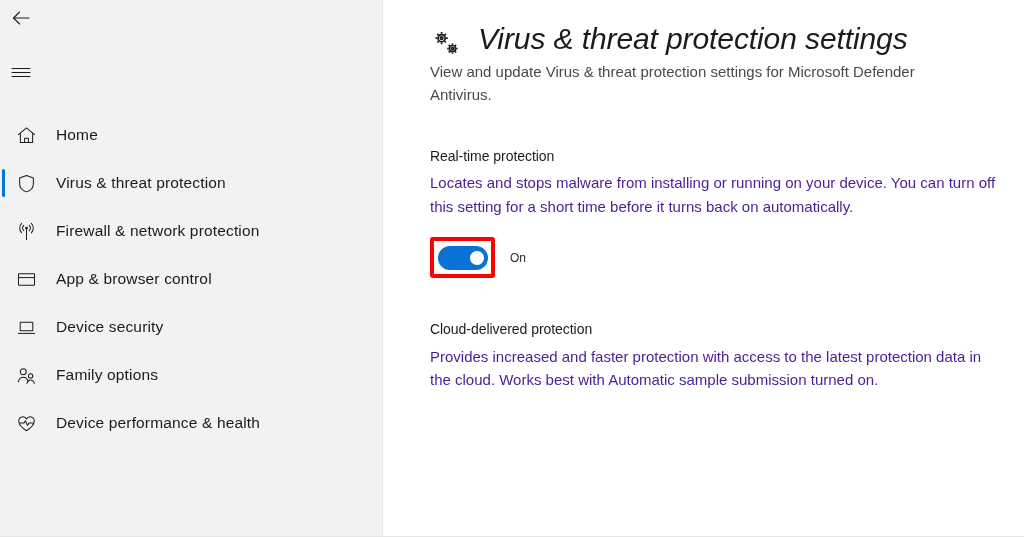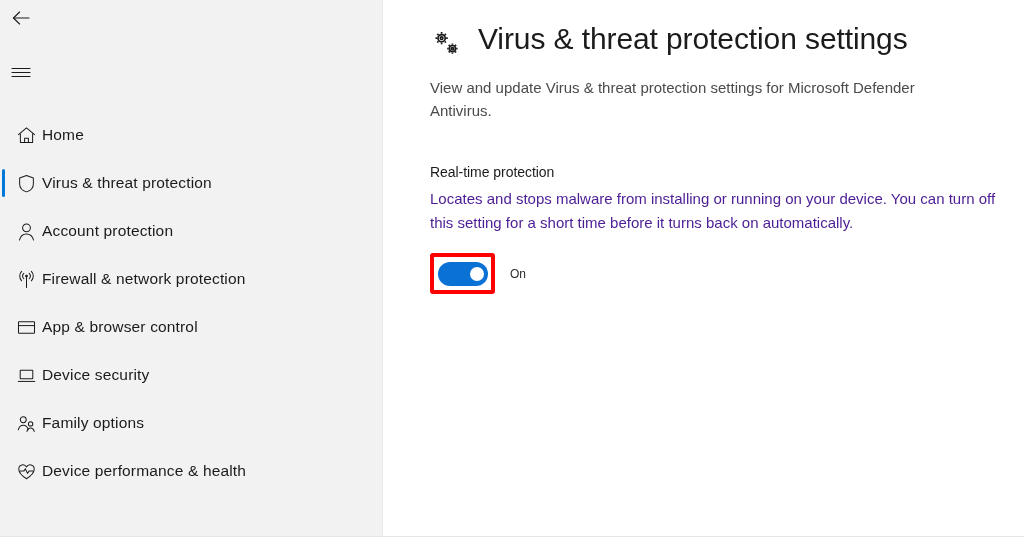--- a/index.html
+++ b/index.html
@@ -92,61 +92,61 @@
     width: 24px;
     height: 24px;
     flex: 0 0 24px;
     display: flex;
     align-items: center;
     justify-content: center;
     color: #1b1b1b;
   }
 
   .nav-label {
-    margin-left: 4px;
+    margin-left: 18px;
     font-size: 15.5px;
     line-height: 1;
     color: #1b1b1b;
     letter-spacing: 0.01em;
     white-space: nowrap;
   }
 
   
   .content {
     position: relative;
     flex: 1 1 auto;
     height: 537px;
     background: #ffffff;
     padding: 21px 20px 0 47px;
   }
 
   .page-head {
     display: flex;
     align-items: flex-start;
     gap: 14px;
+    font-style: italic;
   }
 
   .head-icon {
     width: 34px;
     height: 34px;
     flex: 0 0 34px;
     margin-top: 6px;
     color: #1b1b1b;
   }
 
   .page-title {
     font-size: 30px;
     font-weight: 400;
     line-height: 1.18;
     color: #1b1b1b;
     letter-spacing: -0.1px;
   }
 
   .page-desc {
-    margin-top: 16px;
     max-width: 530px;
     font-size: 15px;
     line-height: 1.52;
     color: #4a4a4a;
   }
 
   .section {
     margin-top: 41px;
   }
 
@@ -261,30 +261,20 @@
       <div class="nav-item selected">
         <span class="sel-bar"></span>
         <span class="nav-icon">
           <svg width="21" height="21" viewBox="0 0 22 22" fill="none" stroke="#1b1b1b" stroke-width="1.05" stroke-linejoin="round">
             <path d="M11 2.6 3.8 5.3v6.1c0 4 3.1 7 7.2 8.4 4.1-1.4 7.2-4.4 7.2-8.4V5.3L11 2.6z"></path>
           </svg>
         </span>
         <span class="nav-label">Virus &amp; threat protection</span>
       </div>
 
-      <div class="nav-item">
-
-        <span class="nav-icon">
-          <svg width="21" height="21" viewBox="0 0 22 22" fill="none" stroke="#1b1b1b" stroke-width="1.05" stroke-linecap="round">
-            <circle cx="11" cy="7.2" r="4.1"></circle>
-            <path d="M3.6 20c1.1-4.2 4-6.4 7.4-6.4s6.3 2.2 7.4 6.4"></path>
-          </svg>
-        </span>
-        <span class="nav-label">Account protection</span>
-      </div>
 
       <div class="nav-item">
 
         <span class="nav-icon">
           <svg width="21" height="21" viewBox="0 0 22 22" fill="none" stroke="#1b1b1b" stroke-width="1.05" stroke-linecap="round">
             <circle cx="11" cy="7.4" r="1.5" fill="#1b1b1b" stroke="none"></circle>
             <path d="M8.2 4.6a4 4 0 0 0 0 5.6"></path>
             <path d="M13.8 4.6a4 4 0 0 1 0 5.6"></path>
             <path d="M5.9 2.4a7.2 7.2 0 0 0 0 10"></path>
             <path d="M16.1 2.4a7.2 7.2 0 0 1 0 10"></path>
@@ -372,15 +362,19 @@
       <div class="toggle-row">
         <span class="toggle-highlight">
           <span class="toggle">
             <span class="knob"></span>
           </span>
         </span>
         <span class="toggle-label">On</span>
       </div>
     </section>
 
+    <section class="section second">
+      <h2 class="section-title">Cloud-delivered protection</h2>
+      <p class="section-desc">Provides increased and faster protection with access to the latest protection data in the cloud. Works best with Automatic sample submission turned on.</p>
+    </section>
 
   </main>
 </div>
 
 </body></html>

